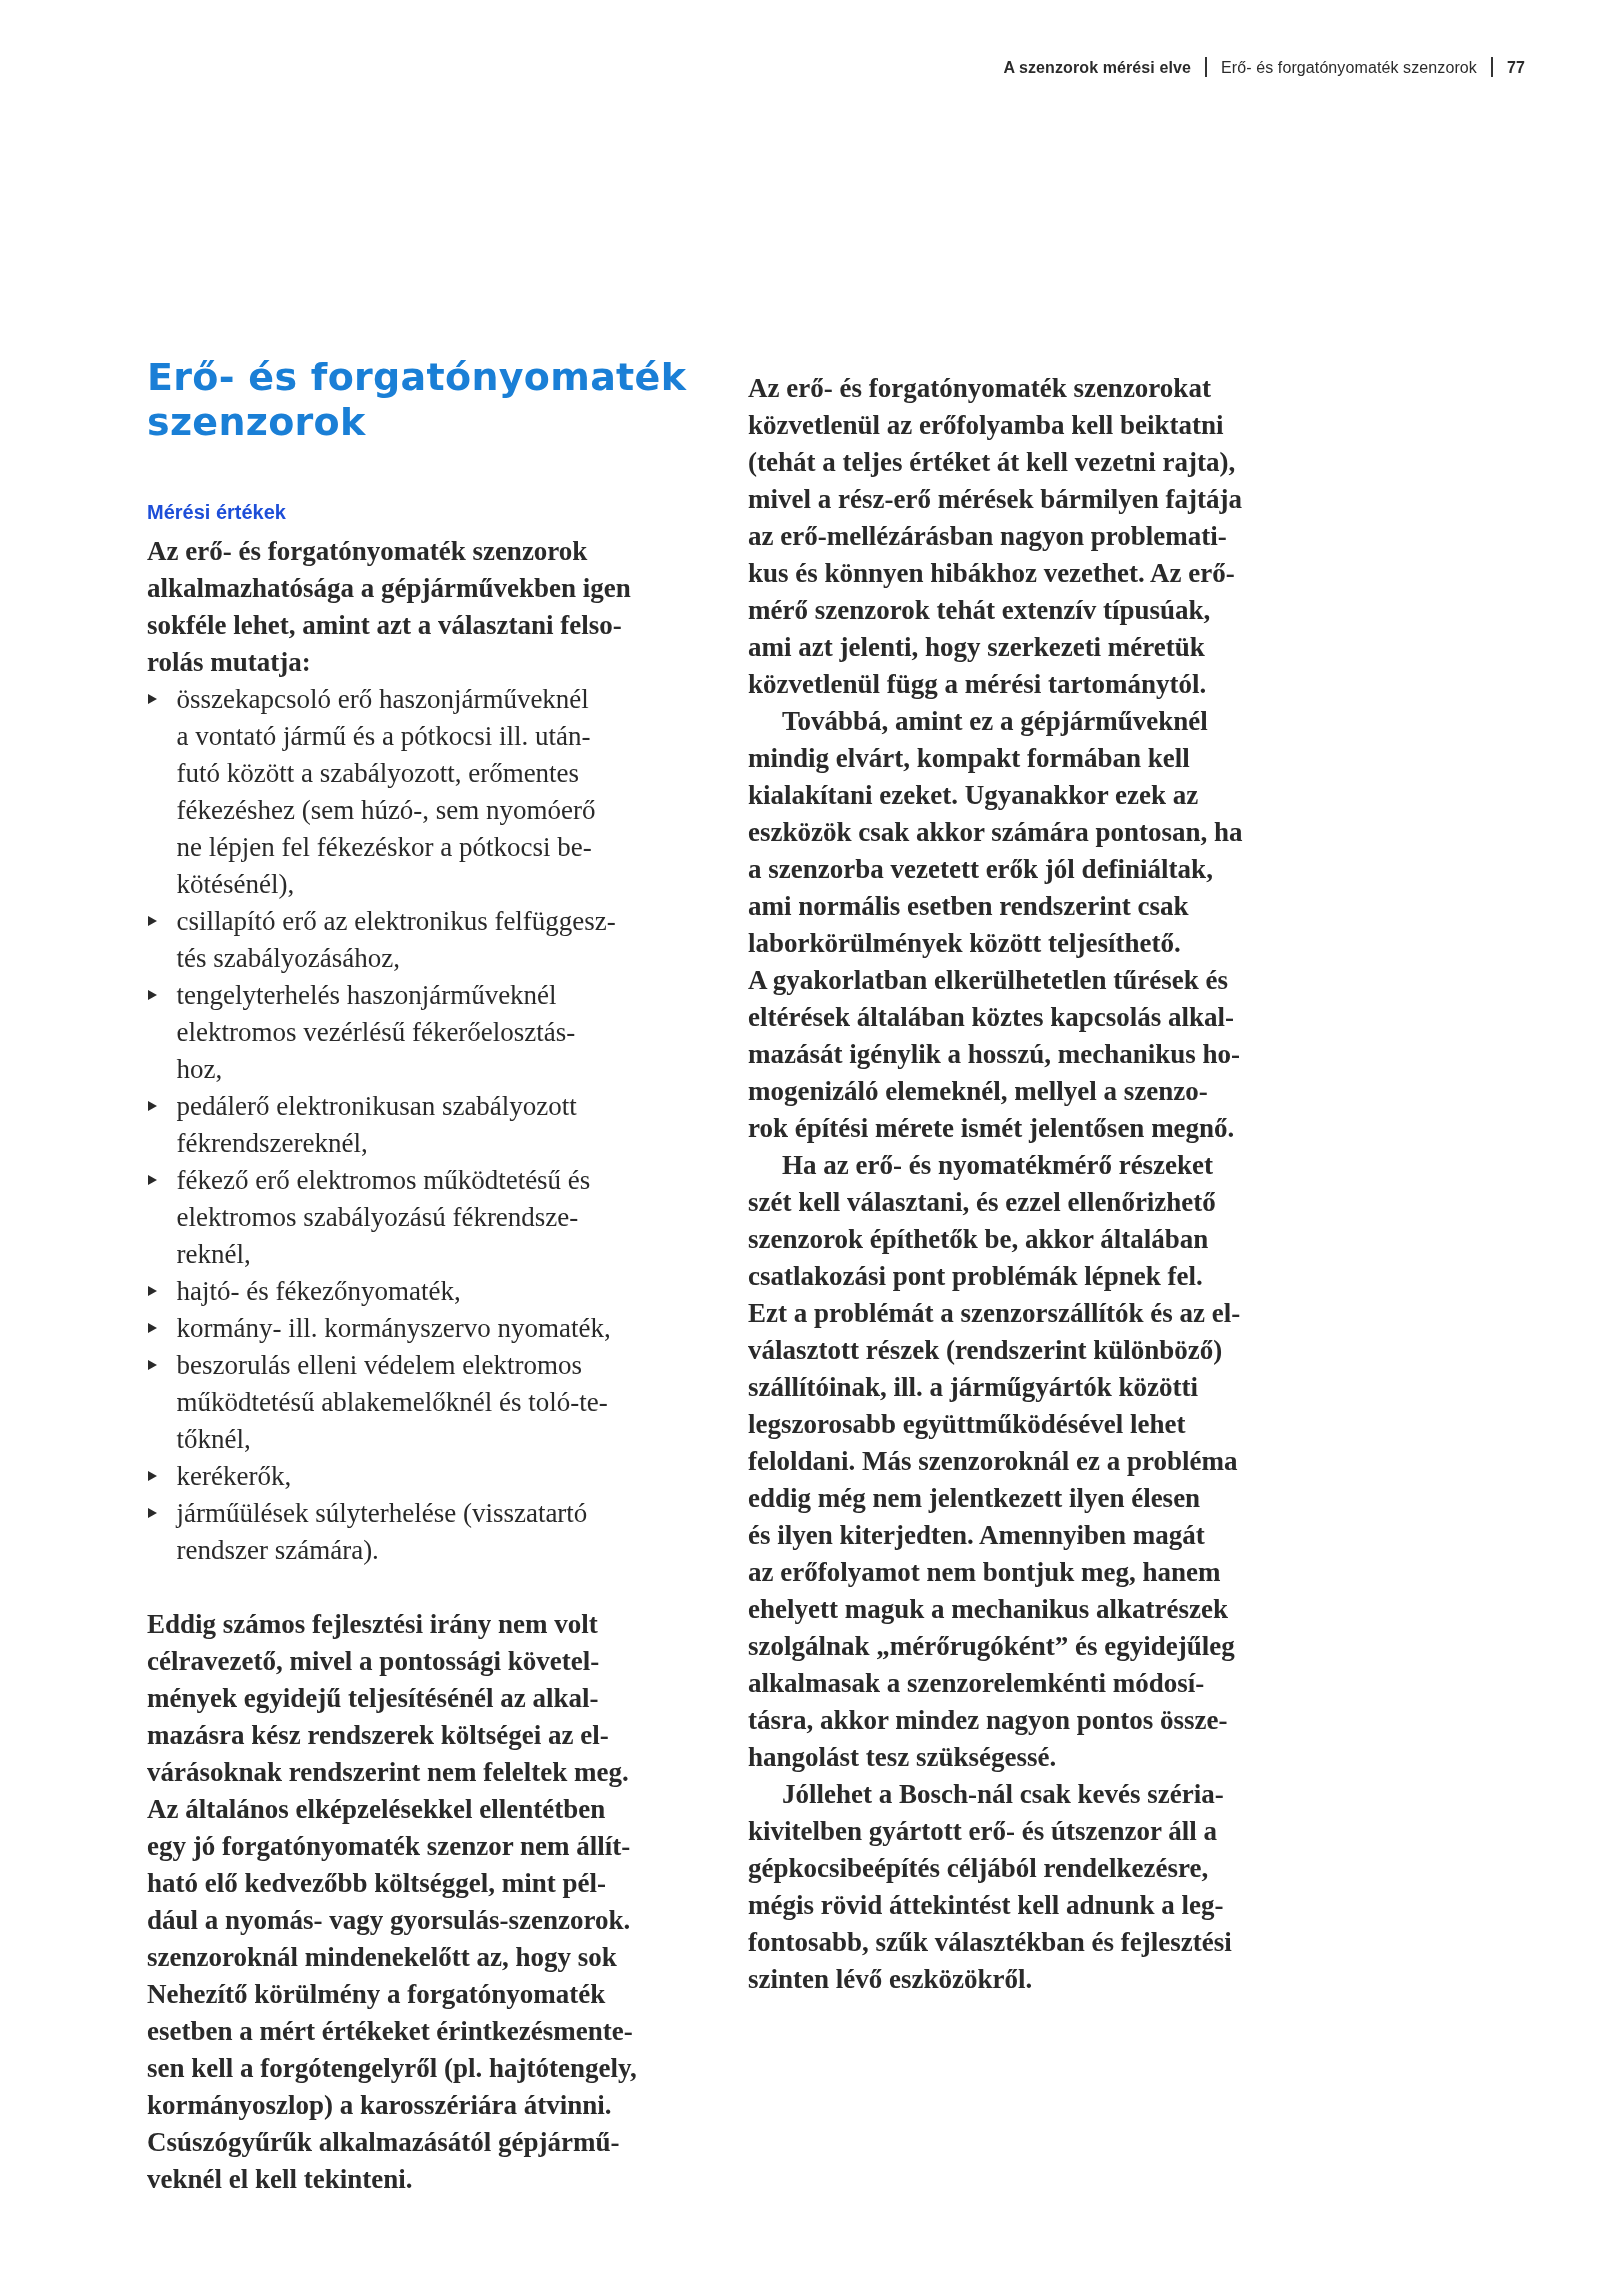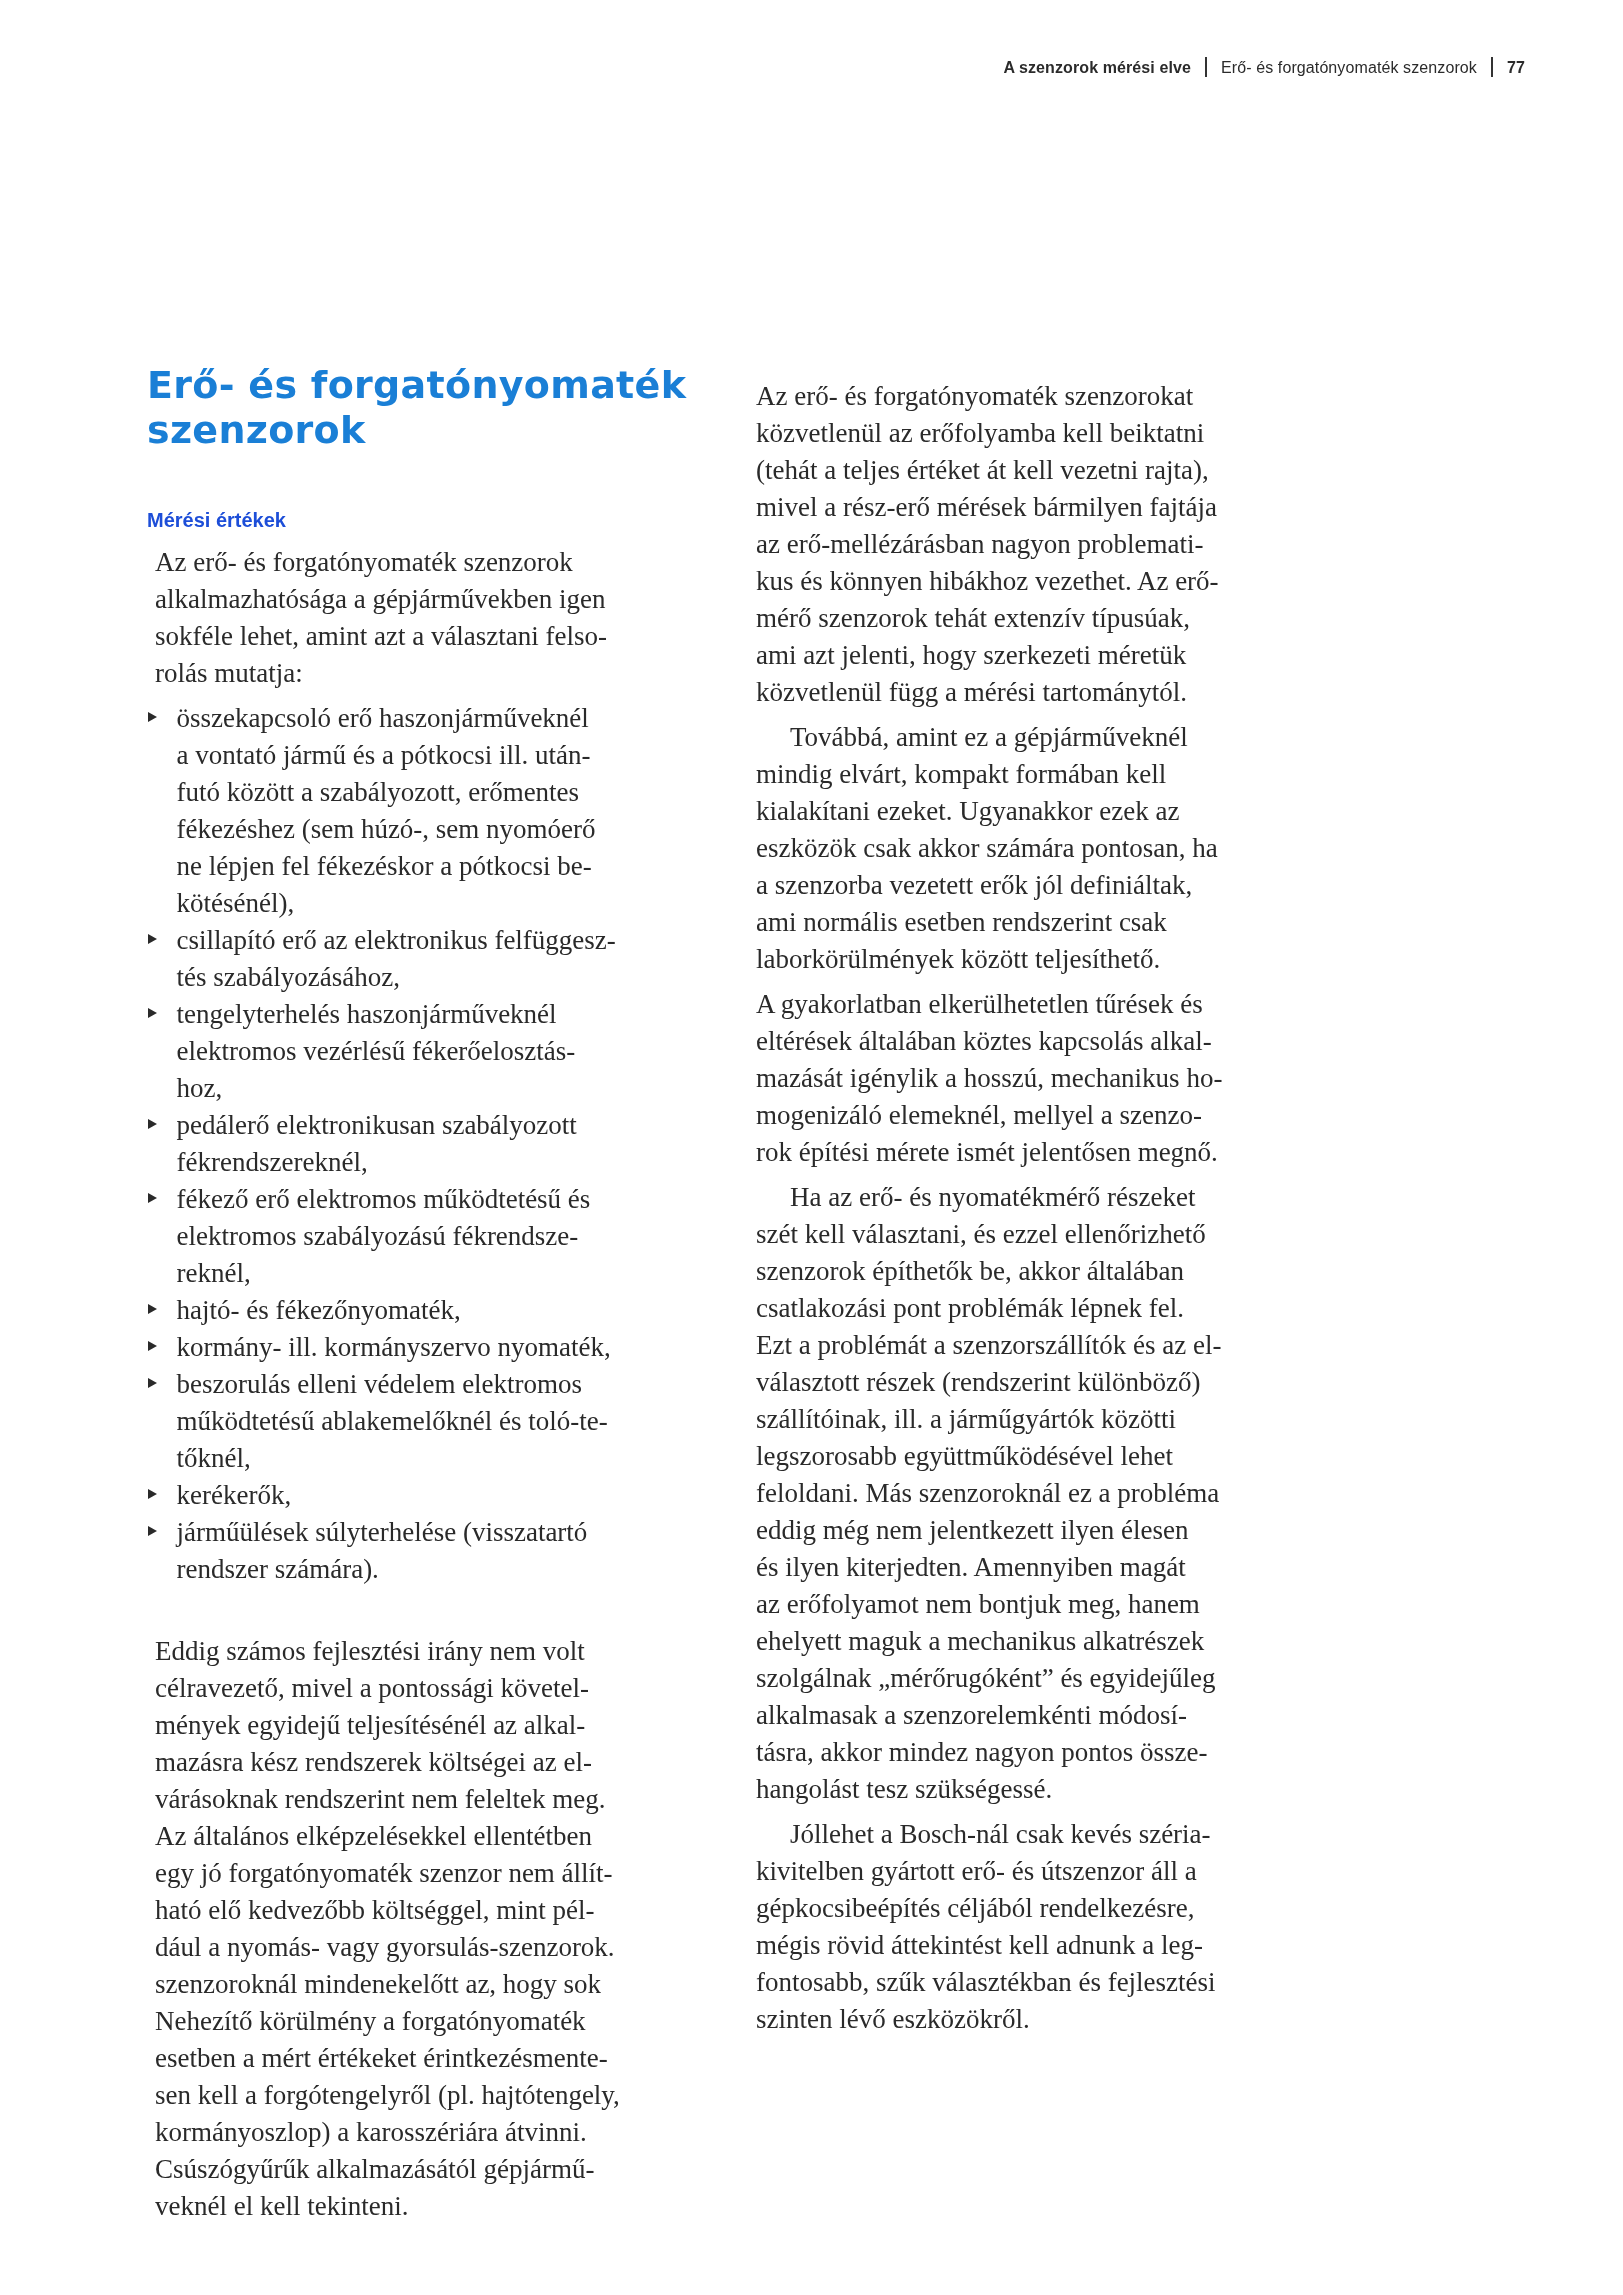--- a/index.html
+++ b/index.html
@@ -9,38 +9,38 @@
   }
   .page-header {
     position: absolute; top: 57px; right: 98px;
     font-family: "Liberation Sans", sans-serif; font-size: 16px; color: #2b2b2b;
     white-space: nowrap; letter-spacing: 0.1px;
   }
   .page-header .hdr-section { font-weight: bold; }
   .page-header .sep { display: inline-block; width: 1.3px; height: 19.6px; background: #333; margin: 0 14.4px; vertical-align: -3.3px; }
   .page-header .page-num { font-weight: bold; }
 
-  .col { position: absolute; top: 363px; width: 563px; }
+  .col { position: absolute; top: 355px; width: 563px; }
   .col-left { left: 147px; }
   .col-right { left: 748px; top: 370px; }
 
   .title {
     font-family: "DejaVu Sans", sans-serif; font-weight: bold;
     color: #1a7fd6; font-size: 38px; line-height: 45px;
     margin: 0 0 52px 0; letter-spacing: 0.3px;
   }
   .subhead {
     font-family: Liberation Sans, sans-serif; font-weight: bold;
     font-size: 20px; color: #1d4ed8; margin: 0 0 5.2px 0; line-height: 31px;
   }
   .body-text {
     font-family: "Liberation Serif", serif; font-size: 27px; line-height: 37px;
     color: #2a2a2a; margin: 0;
   }
-  .para { margin: 8px; }
+  .para { margin: 0; font-weight: bold; }
   ul.bullets { list-style: none; margin: 0; padding: 0; }
   ul.bullets li { position: relative; padding-left: 29.5px; }
   ul.bullets li .bullet-icon {
     position: absolute; left: 1.3px; top: 12.4px; width: 0; height: 0;
     border-top: 5.9px solid transparent; border-bottom: 5.9px solid transparent;
     border-left: 9.8px solid #2a2a2a;
   }
   .gap { height: 37px; }
   .line { display: block; white-space: nowrap; }
 </style>

